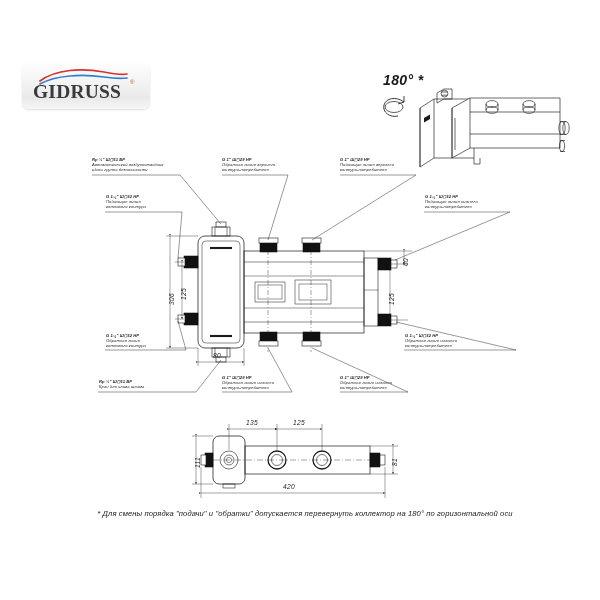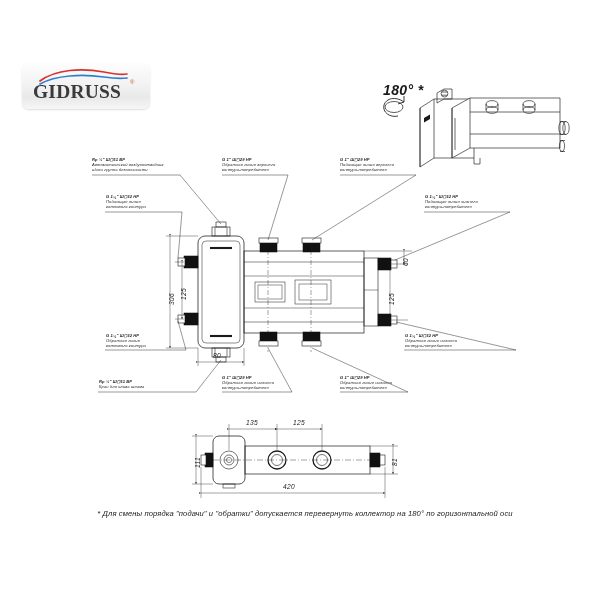--- a/index.html
+++ b/index.html
@@ -76,21 +76,20 @@
   }
   .lbl .l1 { font-weight: 600; }
   .rot-note {
     position: absolute;
     font-family: "Liberation Sans", sans-serif;
     font-style: italic;
     font-weight: bold;
     font-size: 14px;
     color: #1a1a1a;
     letter-spacing: 0.4px;
-    margin-top: 10px;
   }
   .dim {
     position: absolute;
     font-family: "Liberation Sans", sans-serif;
     font-style: italic;
     font-size: 6.6px;
     color: #1a1a1a;
     letter-spacing: 0.3px;
     white-space: nowrap;
   }

